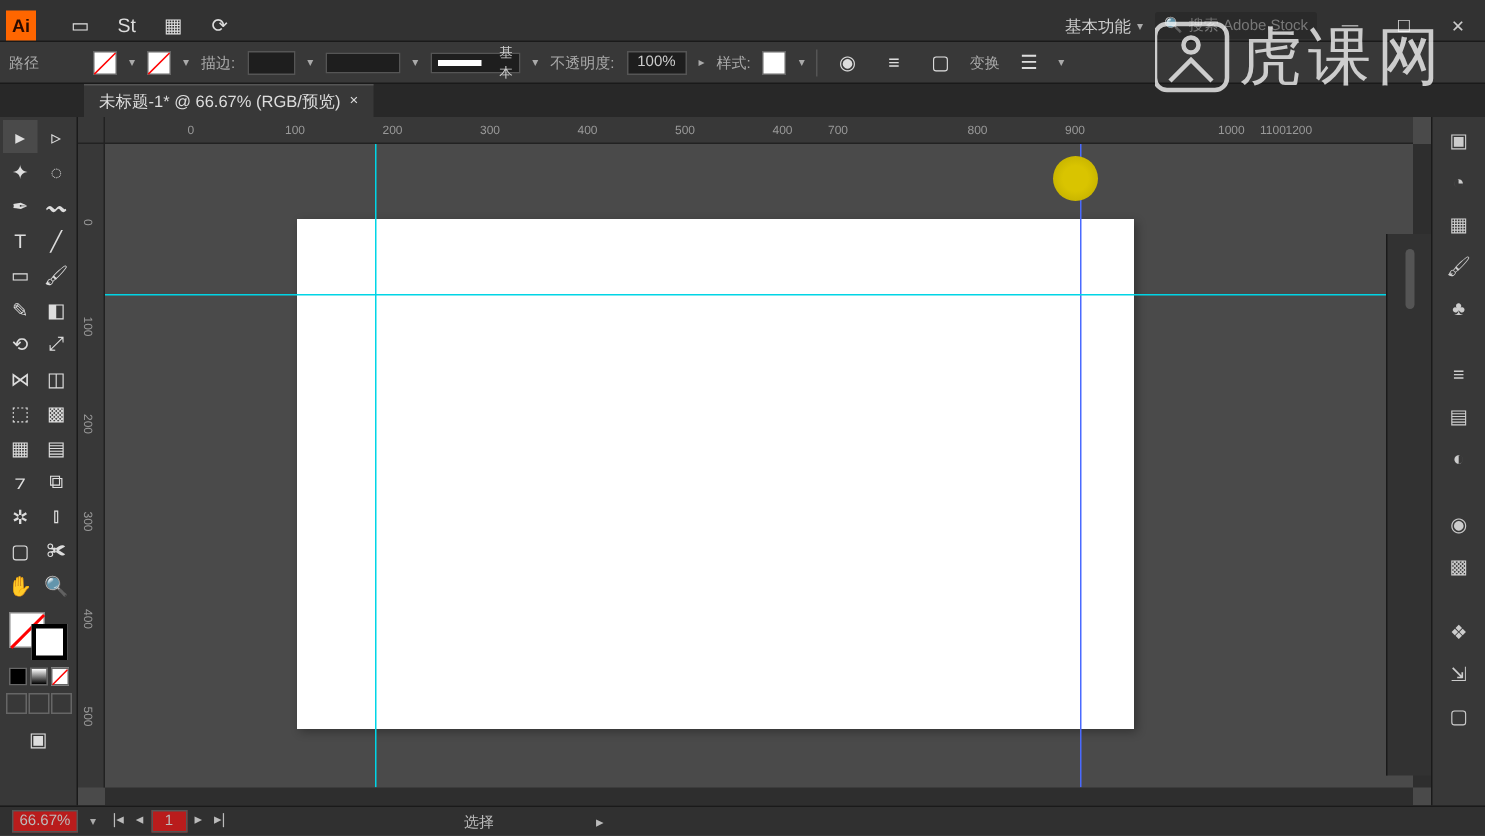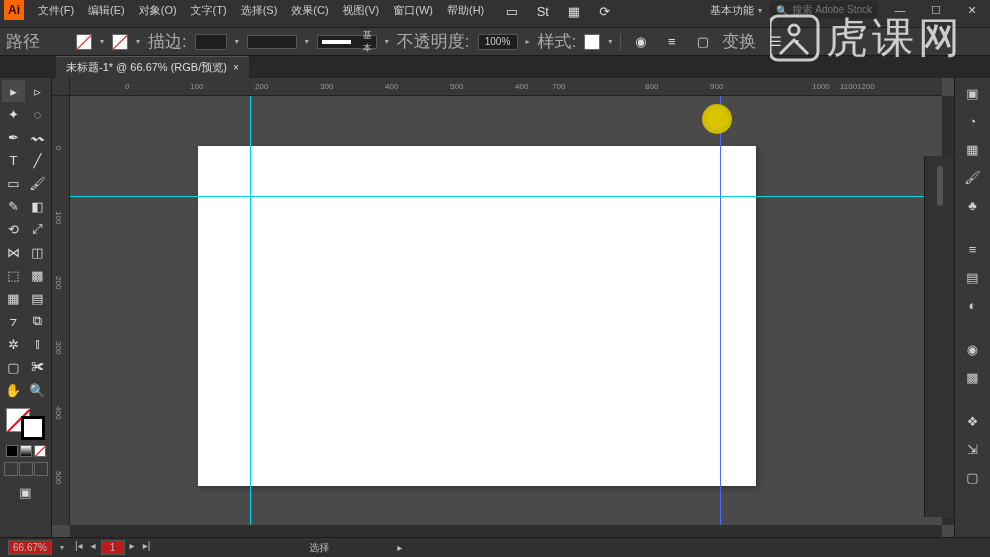--- a/index.html
+++ b/index.html
@@ -1,29 +1,29 @@
 <!DOCTYPE html>
 <html><head>
 <meta charset="utf-8">
 <style>
 * { margin: 0; padding: 0; box-sizing: border-box; font-family: "Microsoft YaHei", sans-serif; }
 body { background: #323232; width: 990px; height: 557px; overflow: hidden; position: relative; color: #ccc; font-size: 11px; }
 
-.titlebar { height: 28px; background: #323232; display: flex; align-items: flex-start; padding-left: 4px; border-bottom: 1px solid #1a1a1a; }
+.titlebar { height: 28px; background: #323232; display: flex; align-items: flex-end; padding-left: 4px; border-bottom: 1px solid #1a1a1a; }
 .ai-logo { width: 20px; height: 20px; background: #ff6600; color: #2b0b00; font-weight: bold; display: flex; align-items: center; justify-content: center; font-size: 12px; margin-right: 8px; }
 .menubar { display: flex; gap: 2px; }
 .menu-item { padding: 3px 6px; cursor: pointer; }
 .title-icons { display: flex; gap: 8px; margin-left: 10px; align-items: center; }
 .title-right { margin-left: auto; display: flex; align-items: center; gap: 8px; padding-right: 4px; }
 .workspace-sel { display: flex; align-items: center; gap: 4px; }
 .win-btn { width: 28px; height: 20px; display: flex; align-items: center; justify-content: center; cursor: pointer; }
 .search-stock { display: flex; align-items: center; gap: 4px; background: #2a2a2a; padding: 2px 6px; border-radius: 2px; color: #777; font-size: 10px; }
 
 .controlbar { height: 28px; background: #383838; display: flex; align-items: center; gap: 8px; padding: 0 6px; border-bottom: 1px solid #1a1a1a; }
-.ctrl-label { color: #aaa; font-size: 17px; }
+.ctrl-label { color: #aaa; font-size: 10px; }
 .swatch { width: 16px; height: 16px; border: 1px solid #666; position: relative; }
 .swatch.none::after { content: ""; position: absolute; width: 140%; height: 1px; background: red; top: 50%; left: -20%; transform: rotate(-45deg); }
 .stroke-preview { width: 60px; height: 14px; background: #1e1e1e; border: 1px solid #555; display: flex; align-items: center; }
 .stroke-preview .line { height: 4px; width: 40px; background: #fff; margin-left: 4px; }
 .opacity-box { width: 40px; height: 16px; background: #1e1e1e; border: 1px solid #555; display: flex; align-items: center; justify-content: center; font-size: 10px; }
 .dropdown-ar { font-size: 8px; color: #aaa; }
 
 .tab-strip { height: 22px; background: #282828; display: flex; align-items: flex-end; padding-left: 56px; }
 .doc-tab { background: #383838; padding: 3px 10px; font-size: 11px; color: #ddd; border-top: 1px solid #555; display: flex; align-items: center; gap: 6px; }
 .doc-tab .close { font-size: 10px; cursor: pointer; }
@@ -72,31 +72,20 @@
 
 .watermark { position: absolute; right: 10px; top: 8px; pointer-events: none; opacity: 0.75; }
 .watermark svg text { fill: #fff; font-size: 42px; font-weight: 300; letter-spacing: 4px; }
 .sep { width: 1px; height: 18px; background: #555; }
 </style>
 </head>
 <body>
 
 <div class="titlebar">
   <div class="ai-logo">Ai</div>
-  <div class="menubar">
-    <div class="menu-item">文件(F)</div>
-    <div class="menu-item">编辑(E)</div>
-    <div class="menu-item">对象(O)</div>
-    <div class="menu-item">文字(T)</div>
-    <div class="menu-item">选择(S)</div>
-    <div class="menu-item">效果(C)</div>
-    <div class="menu-item">视图(V)</div>
-    <div class="menu-item">窗口(W)</div>
-    <div class="menu-item">帮助(H)</div>
-  </div>
   <div class="title-icons">
     <span class="tool">▭</span>
     <span class="tool">St</span>
     <span class="tool">▦</span>
     <span class="tool">⟳</span>
   </div>
   <div class="title-right">
     <div class="workspace-sel">
       <span>基本功能</span>
       <span class="dropdown-ar">▾</span>

